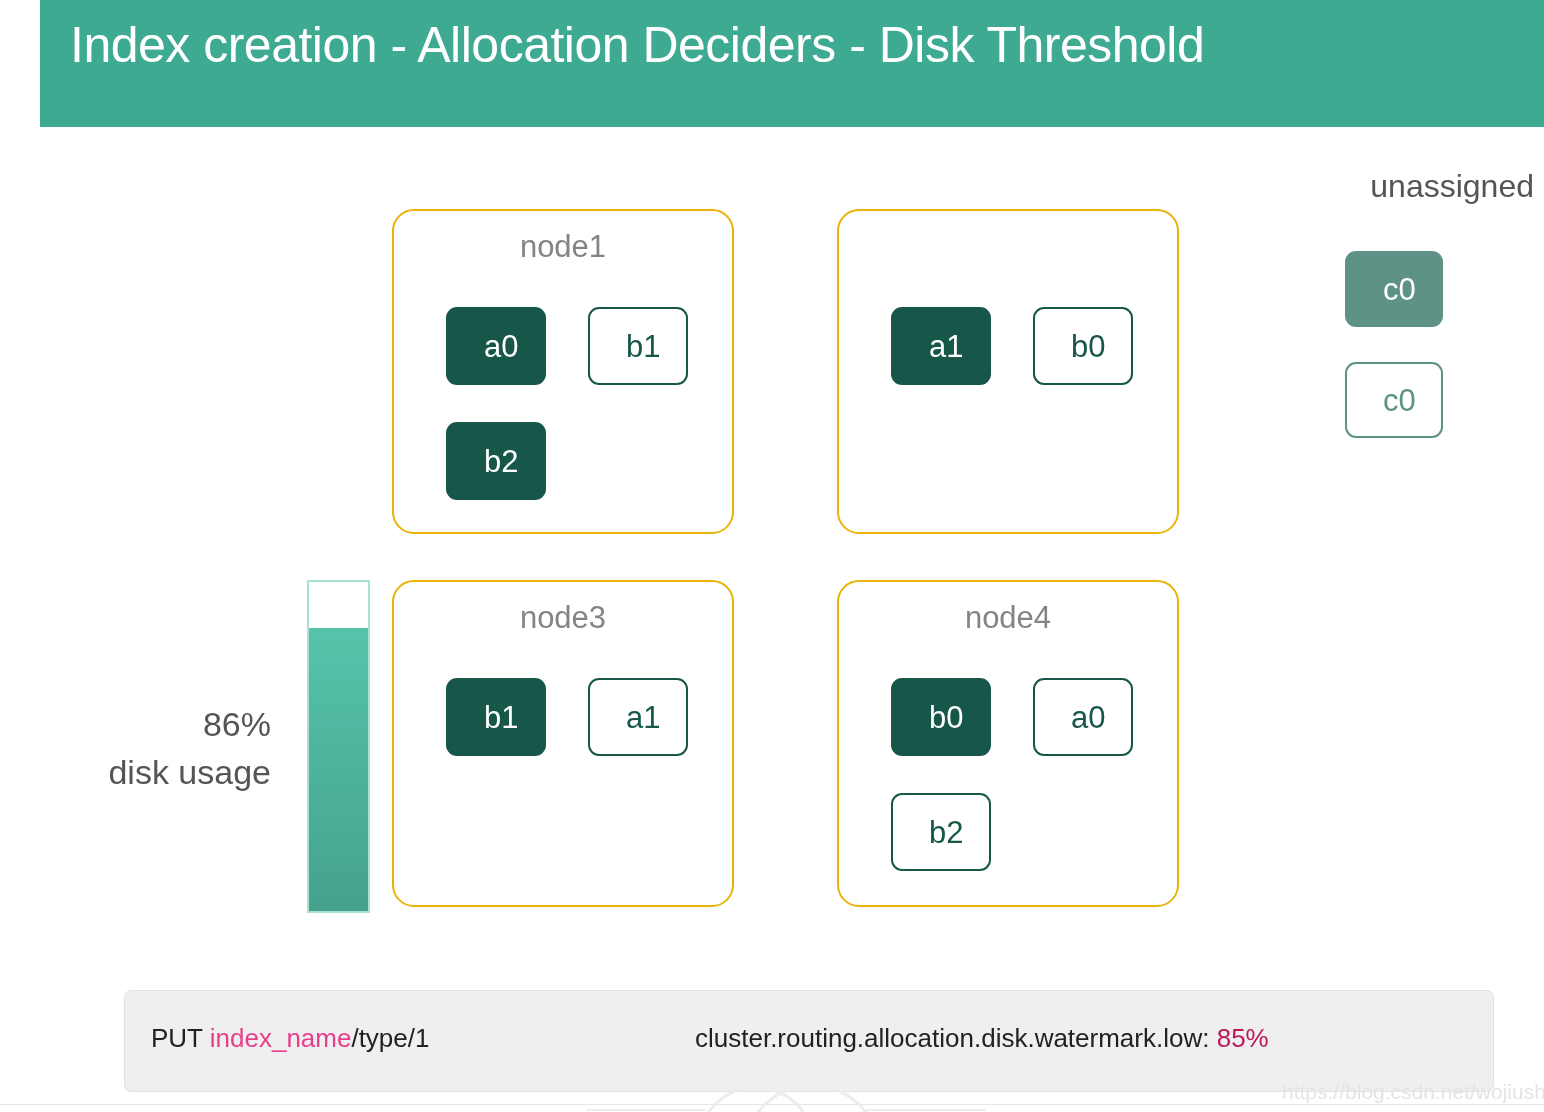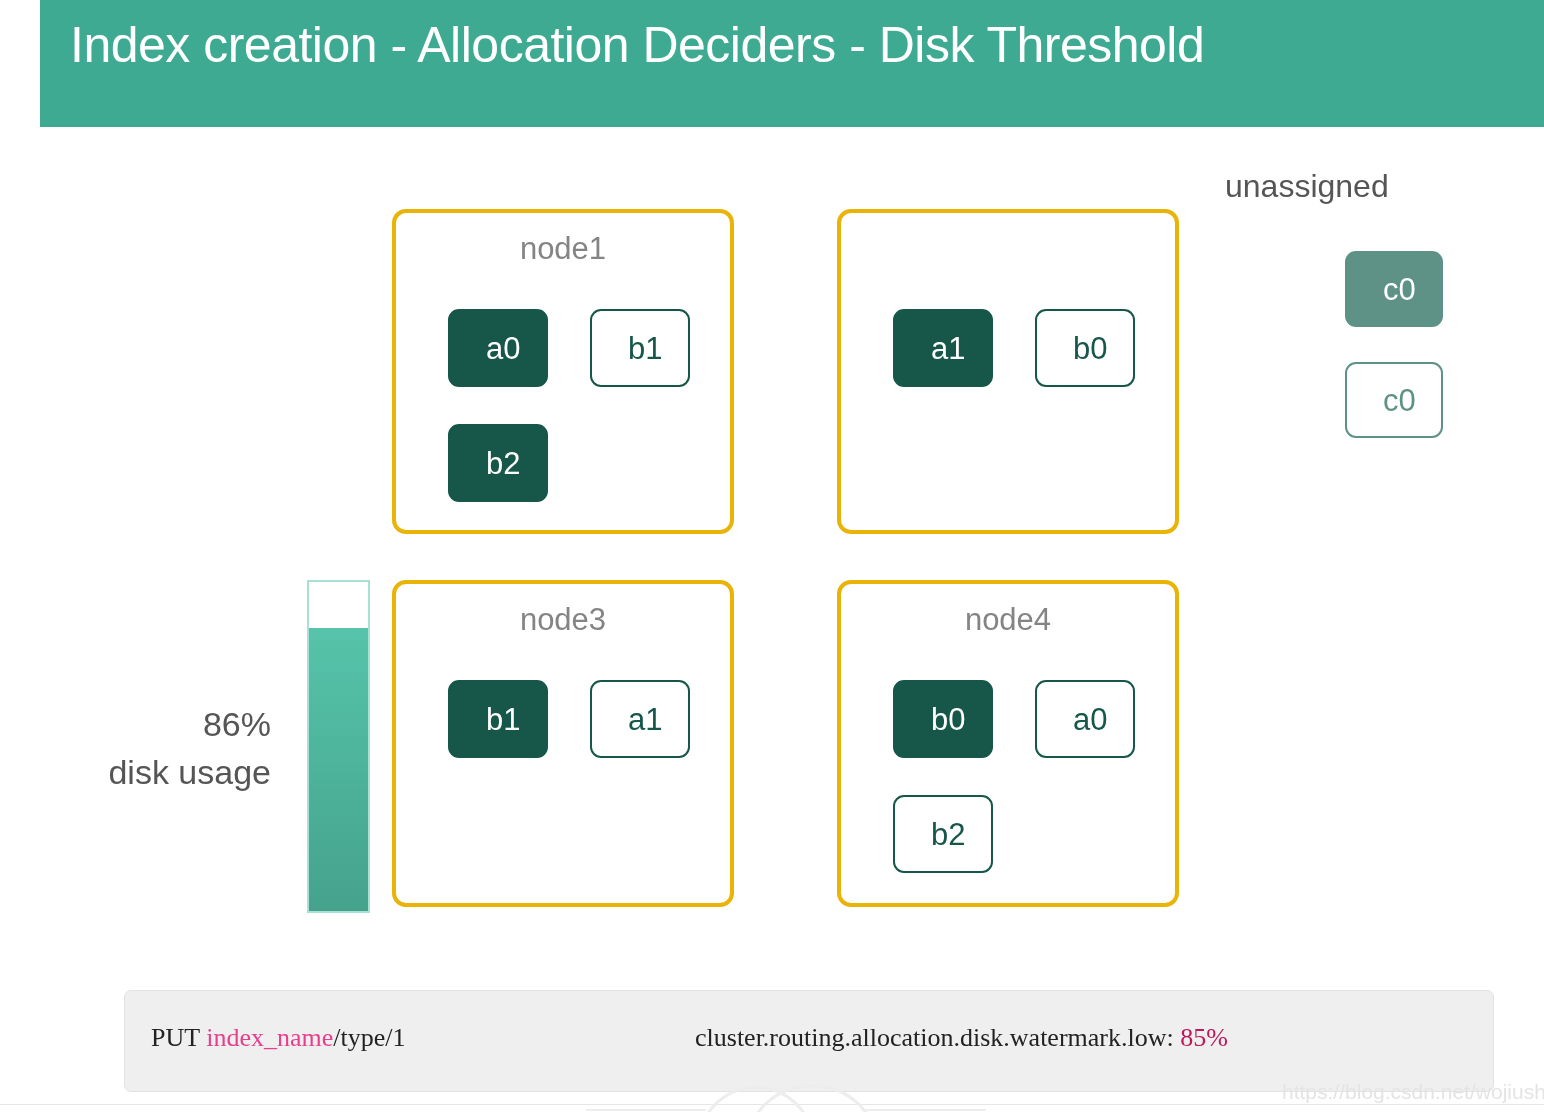--- a/index.html
+++ b/index.html
@@ -33,22 +33,22 @@
     font-size: 50px;
     font-weight: 400;
     color: #ffffff;
     letter-spacing: -0.5px;
     white-space: nowrap;
   }
 
   
   .node-box {
     position: absolute;
-    border: 4px solid #eab308;
-    border-radius: 14px;
+    border: 2px solid #eab308;
+    border-radius: 22px;
     background: #ffffff;
     box-sizing: border-box;
   }
   .node-title {
     position: absolute;
     top: 18px;
     left: 0;
     width: 100%;
     text-align: center;
     font-size: 31px;
@@ -86,24 +86,24 @@
   }
   .shard.unassigned-replica {
     background: #ffffff;
     color: #5e9287;
     border: 2.4px solid #5e9287;
   }
 
   
   #unassigned-label {
     position: absolute;
-    left: 1225px;
+    left: 1324px;
     top: 168px;
     width: 210px;
-    text-align: left;
+    text-align: right;
     font-size: 32px;
     color: #555555;
   }
 
   
   #disk-gauge {
     position: absolute;
     left: 307px;
     top: 580px;
     width: 63px;
@@ -138,21 +138,21 @@
     top: 990px;
     width: 1370px;
     height: 102px;
     background: #efefef;
     border: 1px solid #e2e2e2;
     border-radius: 7px;
     box-sizing: border-box;
   }
   .code-line {
     position: absolute;
-    font-family: Liberation Serif, serif;
+    font-family: Liberation Sans, sans-serif;
     font-size: 26px;
     color: #222222;
     white-space: pre;
   }
   #code-left  { left: 26px;  top: 32px; }
   #code-right { left: 570px; top: 32px; }
   .tok-index  { color: #e83e8c; }
   .tok-pct    { color: #be185d; text-align: right; }
 
   

